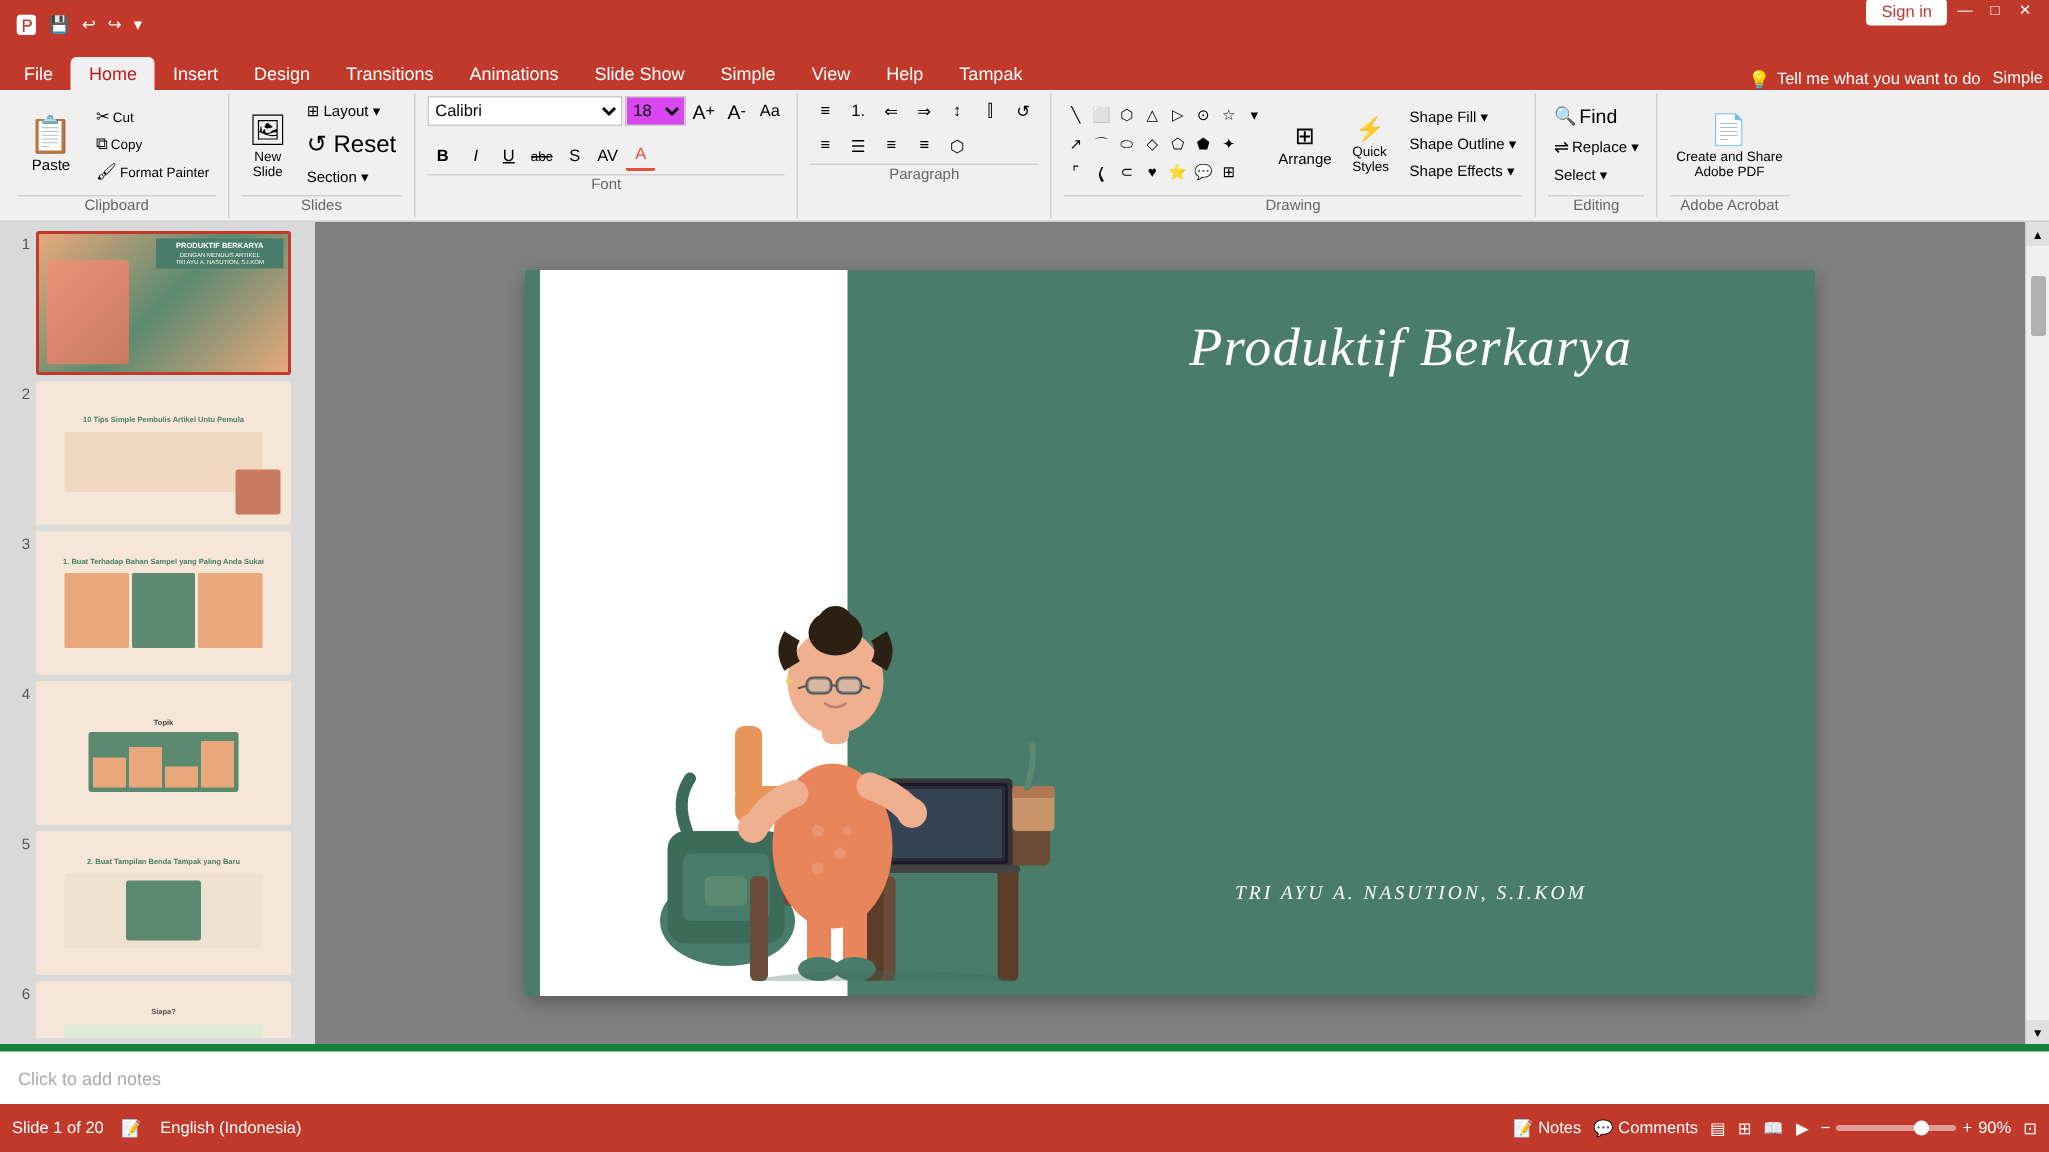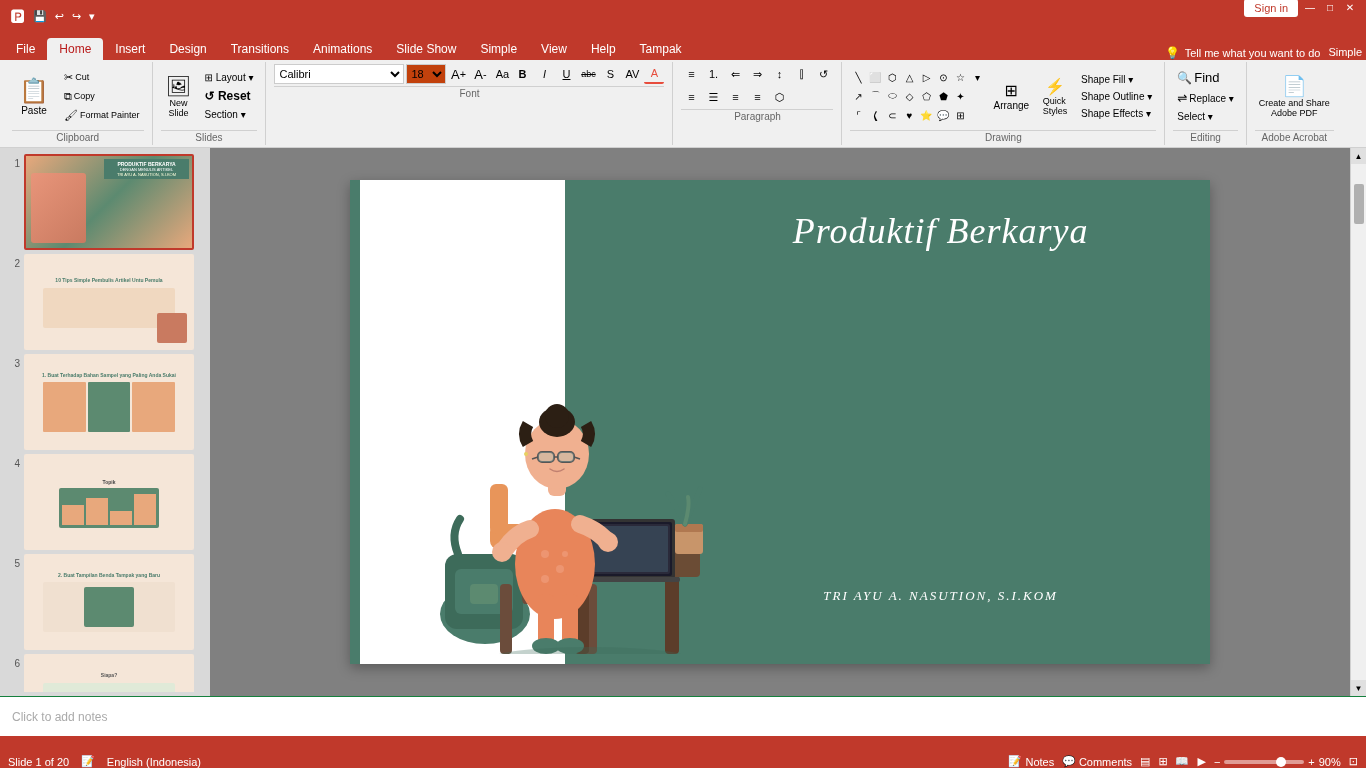--- a/index.html
+++ b/index.html
@@ -149,21 +149,21 @@
       height: 20px;
       font-size: 11px;
       border: 1px solid #ccc;
       background: white;
       width: 130px;
     }
     .font-size-select {
       height: 20px;
       font-size: 11px;
       border: 1px solid #ccc;
-      background: #c2410c;
+      background: #d946ef;
       width: 40px;
     }
     .small-toolbar-btn {
       width: 20px;
       height: 20px;
       display: flex;
       align-items: center;
       justify-content: center;
       font-size: 11px;
       cursor: pointer;
@@ -321,34 +321,34 @@
       border-radius: 2px;
       position: absolute;
       top: 20px;
       left: 3px;
     }
 
     
     #notes-bar {
       height: 40px;
       background: white;
-      border-top: 1px solid #15803d;
+      border-top: 5px solid #15803d;
       display: flex;
       align-items: center;
       padding: 0 12px;
       font-size: 12px;
       color: #666;
     }
 
     
     #status-bar {
       height: 32px;
       background: #c0392b;
       display: flex;
-      align-items: flex-end;
+      align-items: center;
       justify-content: space-between;
       padding: 0 8px;
       color: white;
       font-size: 11px;
     }
     .status-left {
       display: flex;
       align-items: center;
       gap: 12px;
     }
@@ -490,32 +490,32 @@
     <div class="ribbon-group-content">
       <div class="ribbon-btn">
         <span style="font-size:20px;">🖼</span>
         <span style="font-size:9px;text-align:center;">New<br>Slide</span>
       </div>
       <div class="ribbon-col">
         <div class="ribbon-small-btn">
             <span style="font-size:10px;">⊞ Layout ▾</span>
           </div>
         <div class="ribbon-small-btn">
-            <span style="font-size:12px;font-weight:bold;">↺ Reset</span>
+            <span style="font-size:16px;">↺ Reset</span>
           </div>
         <div class="ribbon-small-btn">
             <span style="font-size:10px;">Section ▾</span>
           </div>
       </div>
     </div>
     <div class="ribbon-group-label">Slides</div>
   </div>
 
   <div class="ribbon-group" style="min-width:220px;">
-    <div style="display:flex;flex-direction:row;gap:0;width:100%;">
+    <div style="display:flex;flex-direction:column;gap:10px;width:100%;">
       <div class="font-row">
         <select class="font-select">
           <option>Calibri</option>
         </select>
         <select class="font-size-select">
           <option>18</option>
         </select>
         <div class="small-toolbar-btn" style="font-size:13px;">A<sup>+</sup></div>
         <div class="small-toolbar-btn" style="font-size:13px;">A<sup>-</sup></div>
         <div class="small-toolbar-btn">Aa</div>

